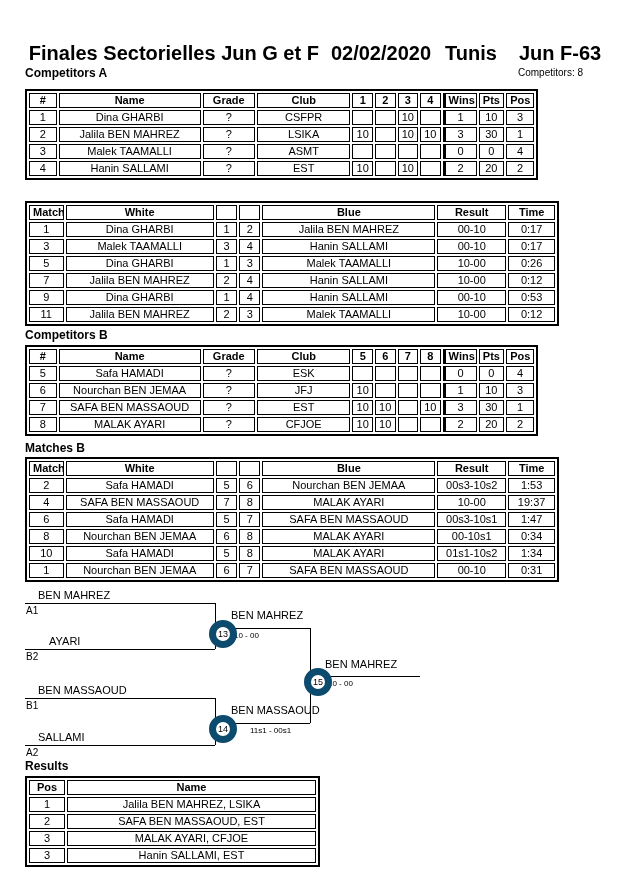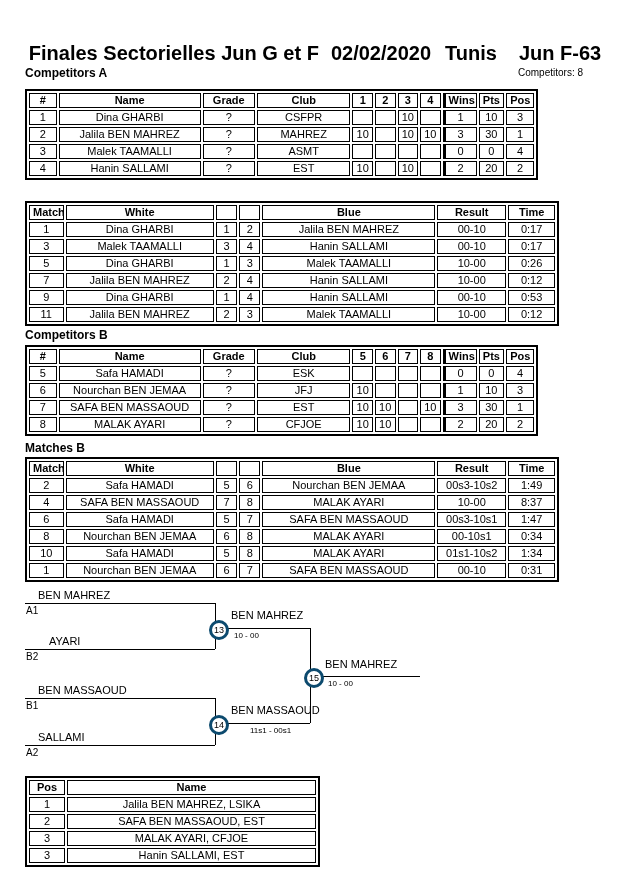--- a/index.html
+++ b/index.html
@@ -31,21 +31,21 @@
   .sep{border-left:3px solid #000 !important;}
 
   
   .bracket{position:absolute;left:25px;top:585px;width:400px;height:180px;}
   .hline{position:absolute;height:0;border-top:1px solid #000;}
   .vline{position:absolute;width:0;border-left:1px solid #000;}
   .b-name{position:absolute;font-size:11px;line-height:13px;white-space:nowrap;}
   .b-seed{position:absolute;font-size:10px;line-height:11px;}
   .b-score{position:absolute;font-size:8px;line-height:9px;white-space:nowrap;}
   .mcircle{
-    position:absolute;width:14px;height:14px;border:3px solid #0c4a6e;border-radius:50%;
+    position:absolute;width:14px;height:14px;border:7px solid #0c4a6e;border-radius:50%;
     background:#fff;font-size:9px;line-height:14px;text-align:center;z-index:2;
   }
 </style>
 </head>
 <body>
 
 <div class="page">
 
   <div class="main-title">
     <span>Finales Sectorielles Jun G et F</span><span class="gap1">02/02/2020</span><span class="gap2">Tunis</span><span class="gap3">Jun F-63</span>
@@ -94,21 +94,21 @@
           <td class="c"></td>
           <td class="c sep">1</td>
           <td class="c">10</td>
           <td class="c">3</td>
         </tr>
 
         <tr>
           <td class="c">2</td>
           <td class="l">Jalila BEN MAHREZ</td>
           <td class="l">?</td>
-          <td class="l">MAHREZ</td>
+          <td class="l">LSIKA</td>
           <td class="c">10</td>
           <td class="c"></td>
           <td class="c">10</td>
           <td class="c">10</td>
           <td class="c sep">3</td>
           <td class="c">30</td>
           <td class="c">1</td>
         </tr>
 
         <tr>
@@ -337,31 +337,31 @@
         <th>Time</th>
       </tr>
 
         <tr>
           <td class="c">2</td>
           <td class="l">Safa HAMADI</td>
           <td class="c">5</td>
           <td class="c">6</td>
           <td class="l">Nourchan BEN JEMAA</td>
           <td class="c">00s3-10s2</td>
-          <td class="c">1:49</td>
+          <td class="c">1:53</td>
         </tr>
 
         <tr>
           <td class="c">4</td>
           <td class="l">SAFA BEN MASSAOUD</td>
           <td class="c">7</td>
           <td class="c">8</td>
           <td class="l">MALAK AYARI</td>
           <td class="c">10-00</td>
-          <td class="c">8:37</td>
+          <td class="c">19:37</td>
         </tr>
 
         <tr>
           <td class="c">6</td>
           <td class="l">Safa HAMADI</td>
           <td class="c">5</td>
           <td class="c">7</td>
           <td class="l">SAFA BEN MASSAOUD</td>
           <td class="c">00s3-10s1</td>
           <td class="c">1:47</td>
@@ -430,20 +430,21 @@
     <div class="b-score" style="left:225px;top:141px;">11s1 - 00s1</div>
     <div class="mcircle" style="left:184px;top:130px;">14</div>
 
     <div class="vline" style="left:285px;top:43px;height:95px;"></div>
     <div class="b-name" style="left:300px;top:73px;">BEN MAHREZ</div>
     <div class="hline" style="left:285px;top:91px;width:110px;"></div>
     <div class="b-score" style="left:303px;top:94px;">10 - 00</div>
     <div class="mcircle" style="left:279px;top:83px;">15</div>
   </div>
 
+  <div class="section-title" style="top:759px;left:25px;width:295px;">Results</div>
   <table style="top:776px;left:25px;width:295px;">
     <colgroup>
       <col style="width:36px">
         <col style="width:249px">
     </colgroup>
     <tbody>
       <tr>
         <th>Pos</th>
         <th>Name</th>
       </tr>

